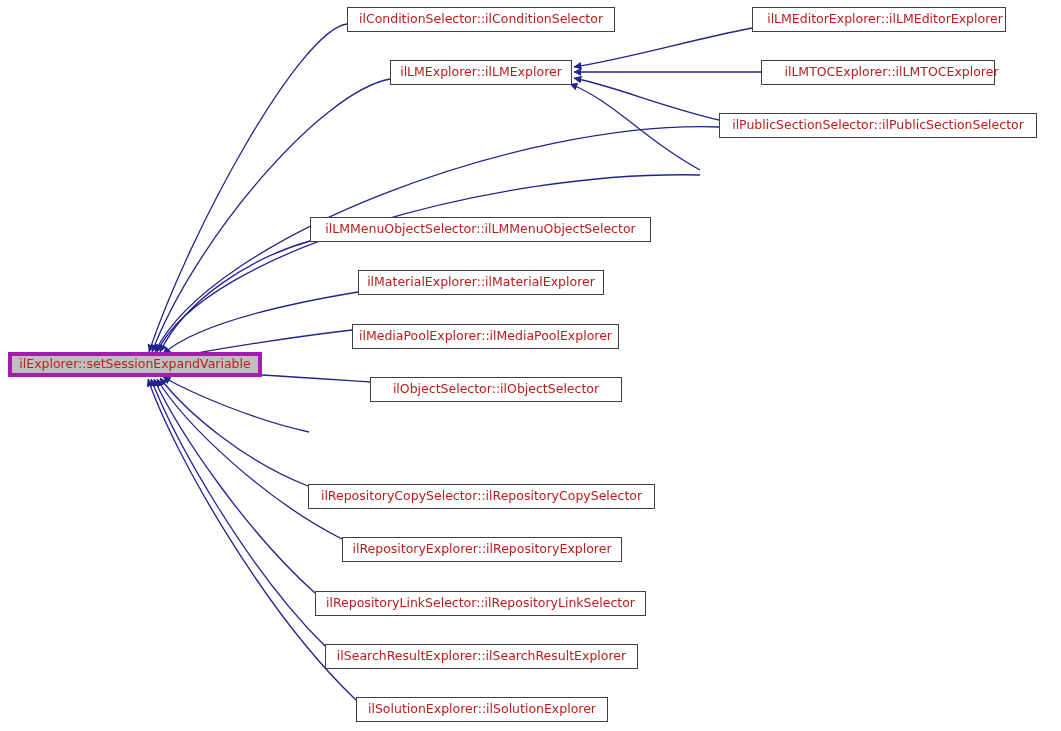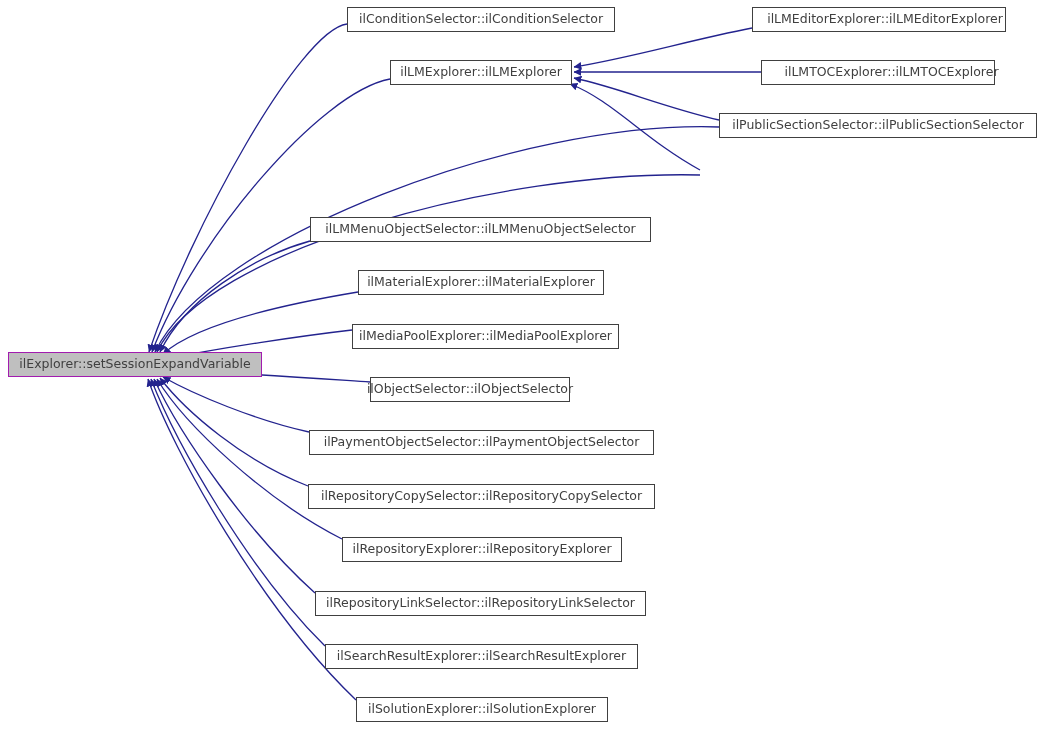--- a/index.html
+++ b/index.html
@@ -1,22 +1,22 @@
 <!DOCTYPE html>
 <html><head>
 <meta charset="utf-8">
 <style>
   html,body{margin:0;padding:0;background:#ffffff;}
   body{font-family:"DejaVu Sans","Liberation Sans",sans-serif;}
   #graph{position:relative;width:1061px;height:731px;background:#ffffff;overflow:hidden;}
   #edges{position:absolute;left:0;top:0;width:1061px;height:731px;}
   .node{position:absolute;box-sizing:border-box;border:1px solid #404040;
         background:#ffffff;display:flex;align-items:center;justify-content:center;
-        font-size:12.5px;color:#404040;white-space:nowrap;line-height:1;}
-  .node.root{background:#bfbfbf;border:1px solid #a21caf;align-items:center;}
+        font-size:12.5px;color:#b91c1c;white-space:nowrap;line-height:1;}
+  .node.root{background:#bfbfbf;border:4px solid #a21caf;align-items:center;}
   .node-label{pointer-events:none;}
 </style>
 </head>
 <body>
 
 <div id="graph" style="width: 1061px; height: 731px; background: rgb(255, 255, 255);">
   <svg id="edges" viewBox="0 0 1061 731" xmlns="http://www.w3.org/2000/svg">
       <defs>
         <marker id="arrow" viewBox="0 0 10 10" refX="9.5" refY="5" markerWidth="6" markerHeight="6" orient="auto" markerUnits="strokeWidth">
           <path d="M0,0 L10,5 L0,10 z" fill="#23238e"></path>
@@ -61,25 +61,22 @@
     </div>
     <div class="node" style="left: 310px; top: 217px; width: 341px; height: 25px;">
       <span class="node-label">ilLMMenuObjectSelector::ilLMMenuObjectSelector</span>
     </div>
     <div class="node" style="left: 358px; top: 270px; width: 246px; height: 25px;">
       <span class="node-label">ilMaterialExplorer::ilMaterialExplorer</span>
     </div>
     <div class="node" style="left: 352px; top: 324px; width: 267px; height: 25px;">
       <span class="node-label">ilMediaPoolExplorer::ilMediaPoolExplorer</span>
     </div>
-    <div class="node" style="left: 370px; top: 377px; width: 200px; height: 25px;">
+    <div class="node" style="left: 370px; top: 377px; width: 252px; height: 25px;">
       <span class="node-label">ilObjectSelector::ilObjectSelector</span>
-    </div>
-    <div class="node" style="left: 309px; top: 430px; width: 345px; height: 25px;">
-      <span class="node-label">ilPaymentObjectSelector::ilPaymentObjectSelector</span>
     </div>
     <div class="node" style="left: 308px; top: 484px; width: 347px; height: 25px;">
       <span class="node-label">ilRepositoryCopySelector::ilRepositoryCopySelector</span>
     </div>
     <div class="node" style="left: 342px; top: 537px; width: 280px; height: 25px;">
       <span class="node-label">ilRepositoryExplorer::ilRepositoryExplorer</span>
     </div>
     <div class="node" style="left: 315px; top: 591px; width: 331px; height: 25px;">
       <span class="node-label">ilRepositoryLinkSelector::ilRepositoryLinkSelector</span>
     </div>

